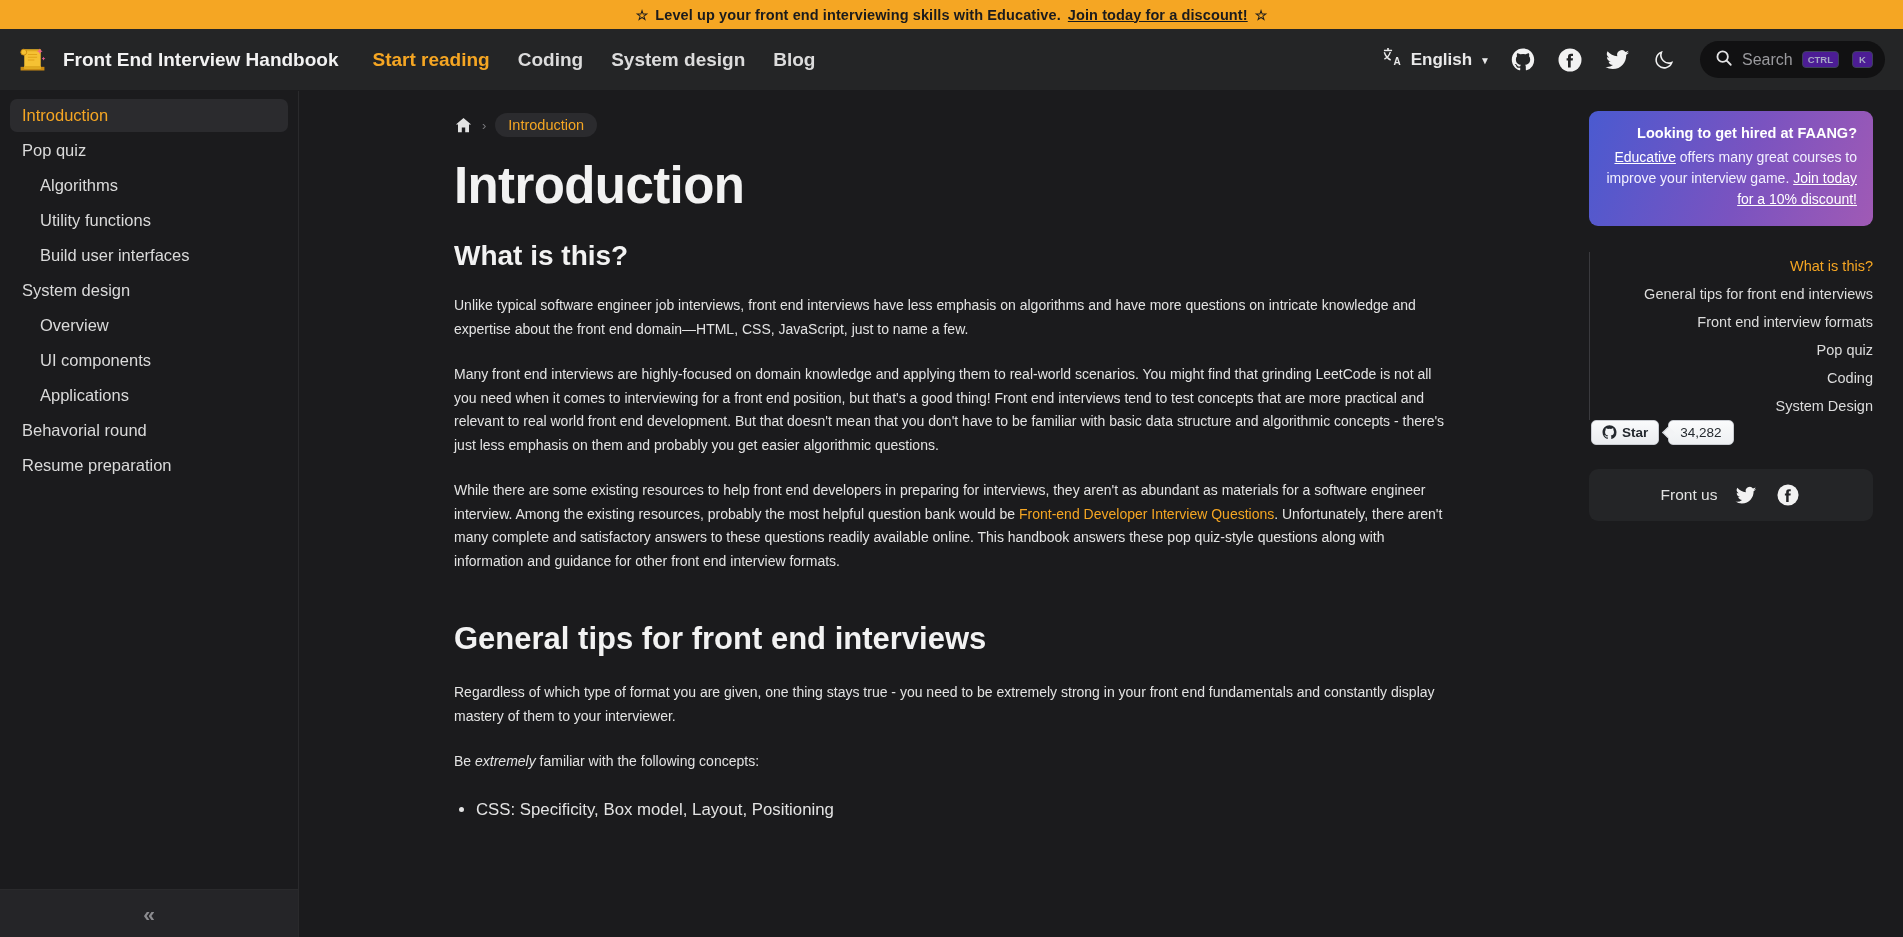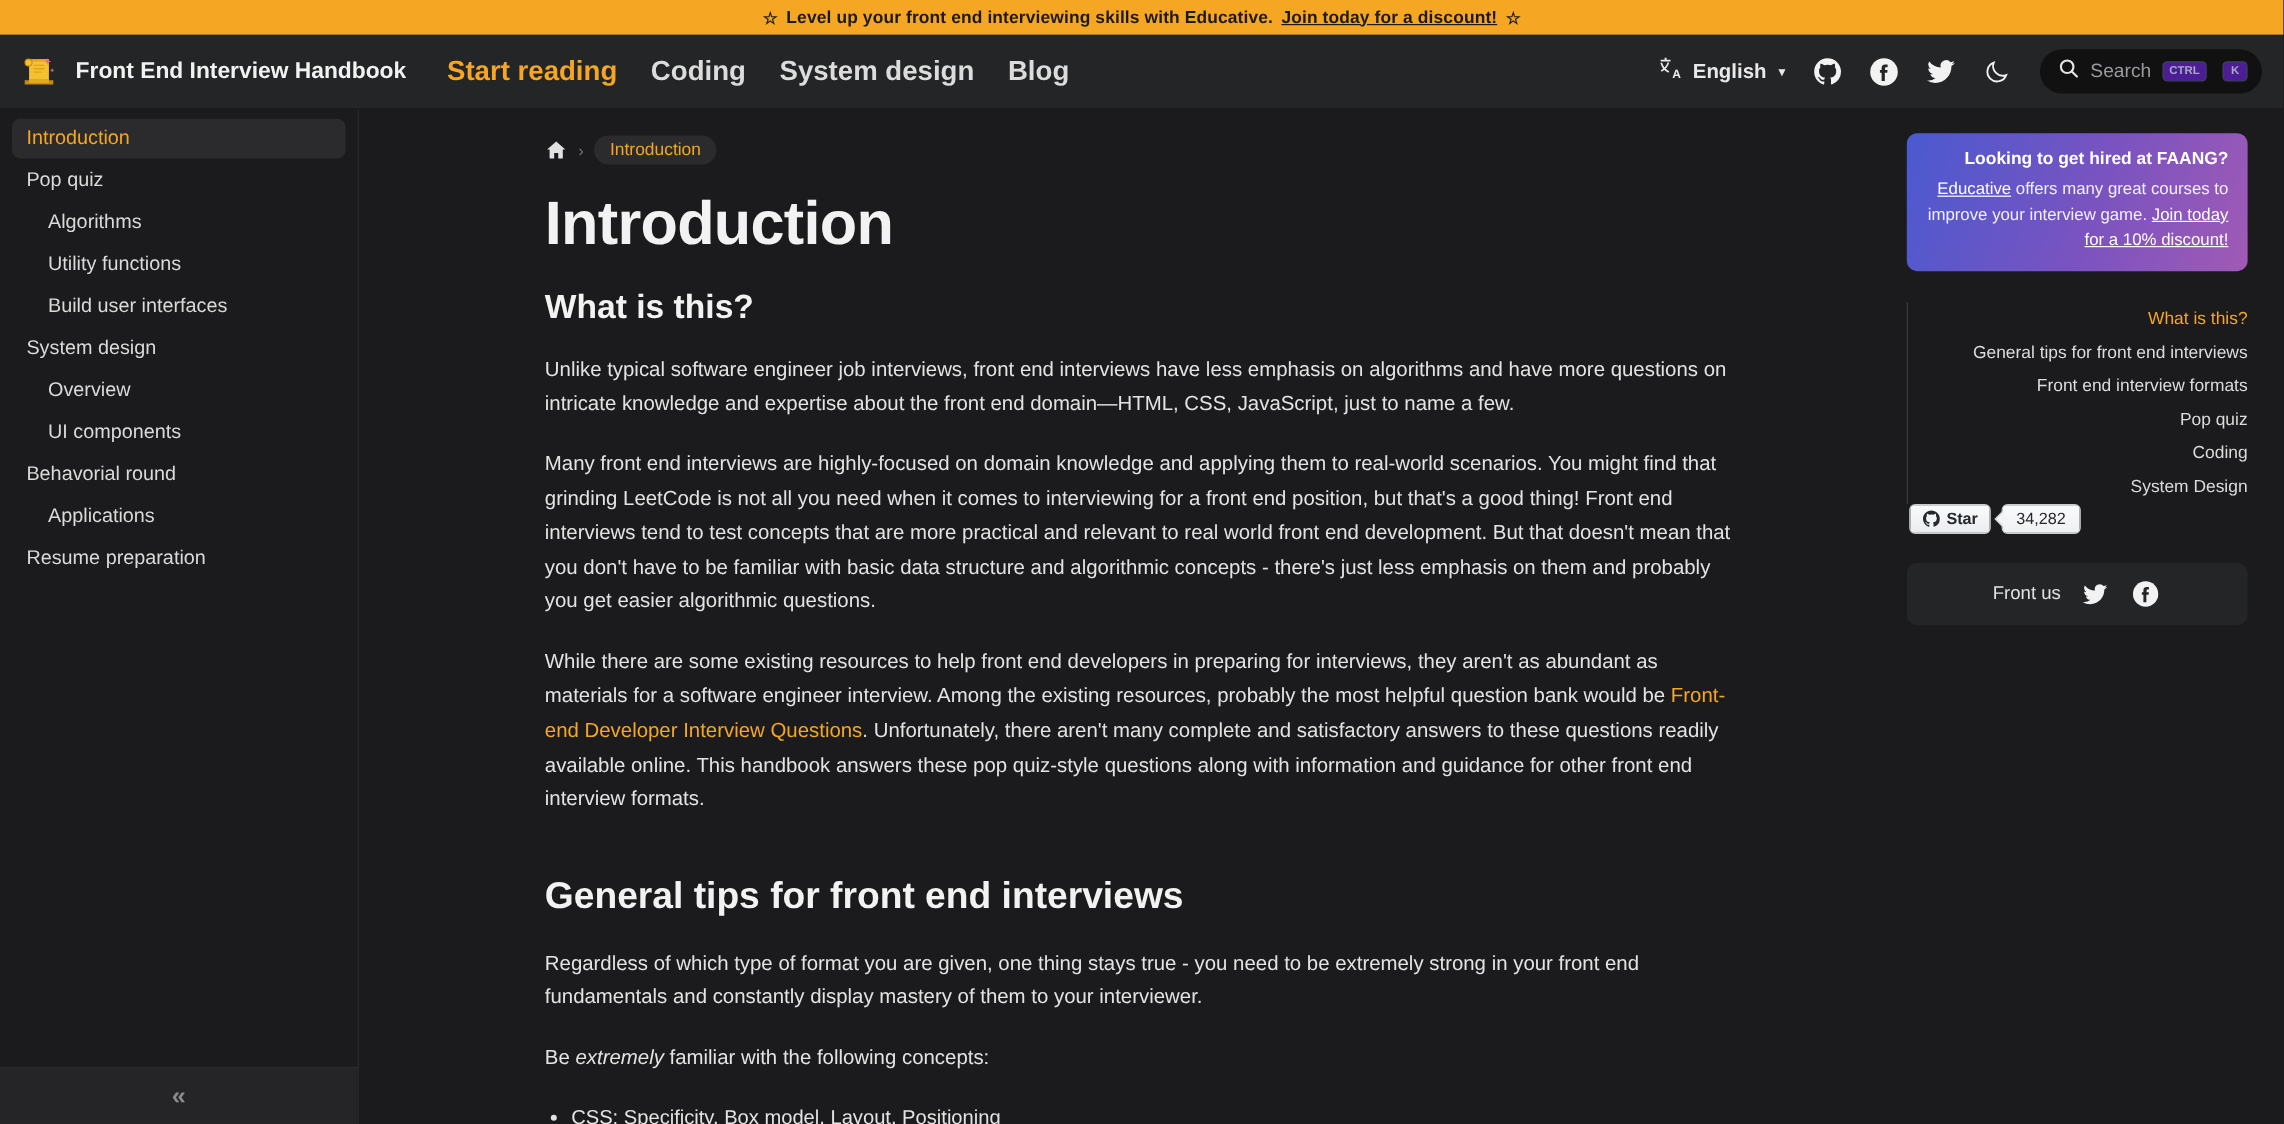--- a/index.html
+++ b/index.html
@@ -37,21 +37,21 @@
   .brand-logo {
     width: 37px; height: 37px;
     display: flex; align-items: center; justify-content: center;
     font-size: 30px; line-height: 1;
   }
   .brand-title {
     color: #f2f2f2; font-size: 19px; font-weight: 700; white-space: nowrap;
   }
   .nav-links { display: flex; align-items: center; gap: 28px; margin-left: 34px; }
   .nav-link {
-    color: #dcdcdc; font-size: 23px; font-weight: 600; white-space: nowrap; cursor: pointer;
+    color: #dcdcdc; font-size: 19px; font-weight: 600; white-space: nowrap; cursor: pointer;
   }
   .nav-link.active { color: #f5a623; }
 
   .nav-right {
     margin-left: auto;
     display: flex; align-items: center; gap: 20px;
   }
   .locale {
     display: flex; align-items: center; gap: 7px;
     color: #e9e9e9; font-size: 17px; font-weight: 600; cursor: pointer;
@@ -132,21 +132,21 @@
     border-radius: 13px; padding: 4px 13px;
     font-size: 14.5px; cursor: pointer;
   }
   h1.page-title {
     color: #f2f2f2; font-size: 51px; font-weight: 800;
     letter-spacing: -.6px; margin-bottom: 26px; line-height: 1.12;
   }
   h2.sect { color: #f2f2f2; font-size: 28px; font-weight: 800; margin: 0 0 22px 0; }
   h2.sect.big { font-size: 31px; margin-top: 48px; margin-bottom: 24px; }
   p.body {
-    color: #e3e3e3; font-size: 17px; line-height: 1.68; margin-bottom: 22px;
+    color: #e3e3e3; font-size: 14px; line-height: 1.68; margin-bottom: 22px;
   }
   a.inline { color: #f5a623; text-decoration: none; cursor: pointer; }
   ul.bullets { margin: 14px 0 0 22px; }
   ul.bullets li { color: #e3e3e3; font-size: 16.8px; line-height: 1.68; margin-bottom: 9px; }
   em { font-style: italic; }
 
   
   .rail {
     width: 330px; min-width: 330px;
     padding: 20px 30px 0 16px;
@@ -291,22 +291,22 @@
   <div class="sidebar">
     <div class="sidebar-scroll">
       <div class="side-item active">Introduction</div>
       <div class="side-item">Pop quiz</div>
       <div class="side-item indent">Algorithms</div>
       <div class="side-item indent">Utility functions</div>
       <div class="side-item indent">Build user interfaces</div>
       <div class="side-item">System design</div>
       <div class="side-item indent">Overview</div>
       <div class="side-item indent">UI components</div>
+      <div class="side-item indent">Applications</div>
       <div class="side-item">Behavorial round</div>
-      <div class="side-item indent">Applications</div>
       <div class="side-item">Resume preparation</div>
     </div>
     <div class="sidebar-foot">
       <span class="chevs">«</span>
     </div>
   </div>
 
   <div class="main">
     <div class="main-inner">
 

